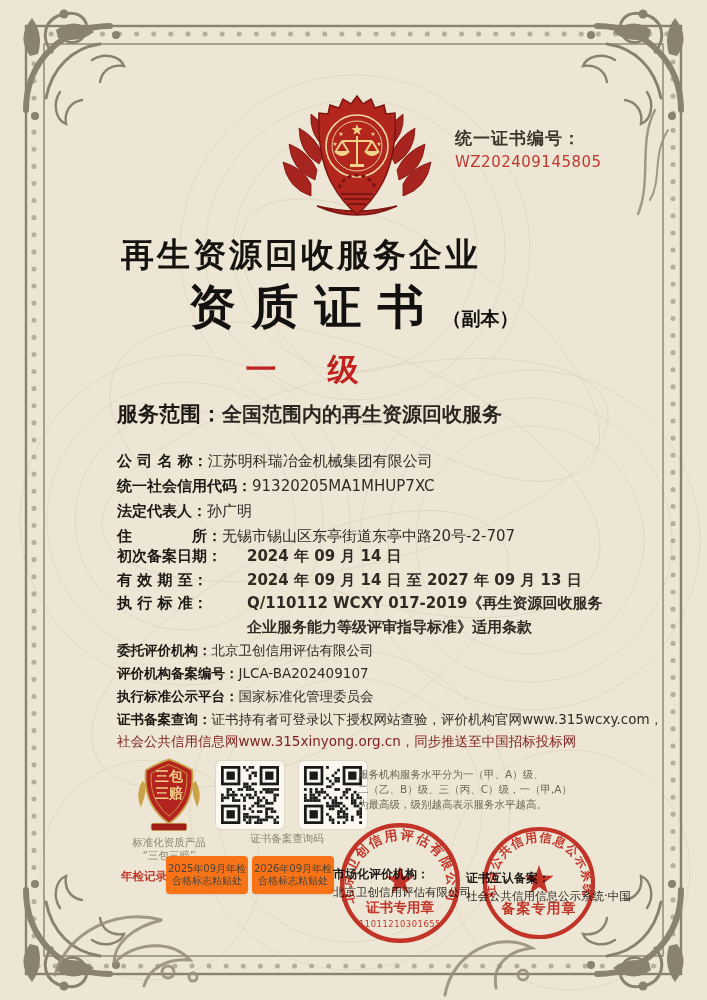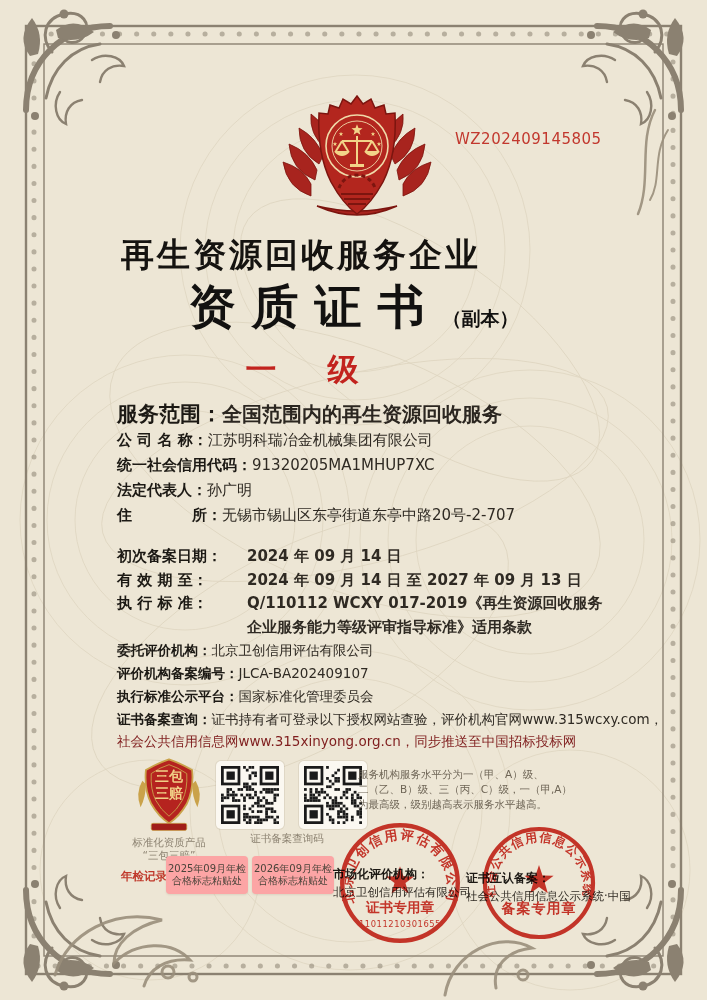--- a/index.html
+++ b/index.html
@@ -18,21 +18,21 @@
   .title1{left:0;top:233px;width:602px;text-align:center;font-size:33px;font-weight:800;letter-spacing:3px;color:#151310;}
   .title2row{left:0;top:276px;width:707px;display:flex;justify-content:center;align-items:flex-end;}
   .title2{font-size:47px;font-weight:800;letter-spacing:16px;color:#121110;}
   .copytag{font-size:19px;font-weight:700;color:#121110;padding-bottom:7px;margin-left:2px;}
   .grade{left:0;top:349px;width:614px;text-align:center;font-size:31px;font-weight:800;color:#c2231e;letter-spacing:10px;}
 
   
   .scope{left:117px;top:400px;white-space:nowrap;}
   .scope-label{font-size:21px;font-weight:800;color:#1c1914;}
   .scope-value{font-size:20px;font-weight:600;color:#2b2620;}
-  .company{left:117px;top:428px;font-size:15px;line-height:25px;}
+  .company{left:117px;top:449px;font-size:15px;line-height:25px;}
   .company .row{white-space:nowrap;}
   .lbl{font-weight:800;color:#1c1914;}
   .val{color:#2f2a23;}
 
   
   .records{left:117px;top:545px;font-size:15px;line-height:23.5px;}
   .records .row{display:flex;white-space:nowrap;}
   .records .lbl{flex:0 0 130px;}
   .records .val{font-weight:600;}
 
@@ -43,21 +43,21 @@
 
   
   .badge{left:132px;top:754px;width:74px;height:80px;}
   .badge-captions{left:108px;top:836px;width:122px;text-align:center;font-size:10.5px;color:#8b8170;line-height:13px;}
   .qrbox{width:68px;height:68px;background:#fbf8f1;border-radius:5px;display:flex;align-items:center;justify-content:center;box-shadow:0 0 0 1px rgba(120,105,80,.12);}
   .qr1{left:216px;top:761px;} .qr2{left:299px;top:761px;}
   .qr-caption{left:206px;top:832px;width:162px;text-align:center;font-size:10.5px;color:#8b8170;}
   .gradenote{left:358px;top:767px;width:235px;font-size:10.5px;color:#6e6556;line-height:15px;}
 
   .annual-label{left:121px;top:869px;font-size:11.5px;font-weight:700;color:#c0392b;}
-  .abox{width:82px;height:38px;background:#fca5a5;border-radius:4px;display:flex;flex-direction:column;align-items:center;justify-content:center;font-size:10px;line-height:12.5px;color:#4a443a;box-shadow:0 1px 2px rgba(90,75,50,.12);}
+  .abox{width:82px;height:38px;background:#f97316;border-radius:4px;display:flex;flex-direction:column;align-items:center;justify-content:center;font-size:10px;line-height:12.5px;color:#4a443a;box-shadow:0 1px 2px rgba(90,75,50,.12);}
   .abox1{left:166px;top:856px;} .abox2{left:252px;top:856px;}
   .issuer{left:333px;top:866px;font-size:12px;}
   .registry{left:466px;top:870px;font-size:12px;}
   .issuer .lbl,.registry .lbl{font-weight:800;}
   .issuer .val,.registry .val{font-size:11.5px;margin-top:2px;}
 
   .seal{mix-blend-mode:multiply;opacity:.93;}
   .sealL{left:337px;top:820px;width:126px;height:126px;}
   .sealR{left:479px;top:823px;width:120px;height:120px;}
 </style>
@@ -167,20 +167,21 @@
       </g>
 
       <g stroke="#7c150f" fill="none">
         <path d="M58,104 A19,19 0 0 1 94,104" stroke-width="3" stroke-dasharray="4 3"></path>
         <path d="M60,110 L92,110 M63,115 L89,115 M67,120 L85,120" stroke-width="2"></path>
       </g>
     </svg>
   </div>
 
   <div class="abs certno">
+    <div class="certno-label">统一证书编号：</div>
     <div class="certno-value">WZ202409145805</div>
   </div>
 
   <div class="abs title1">再生资源回收服务企业</div>
   <div class="abs title2row">
     <span class="title2">资质证书</span>
     <span class="copytag">（副本）</span>
   </div>
   <div class="abs grade">一　级</div>
 

